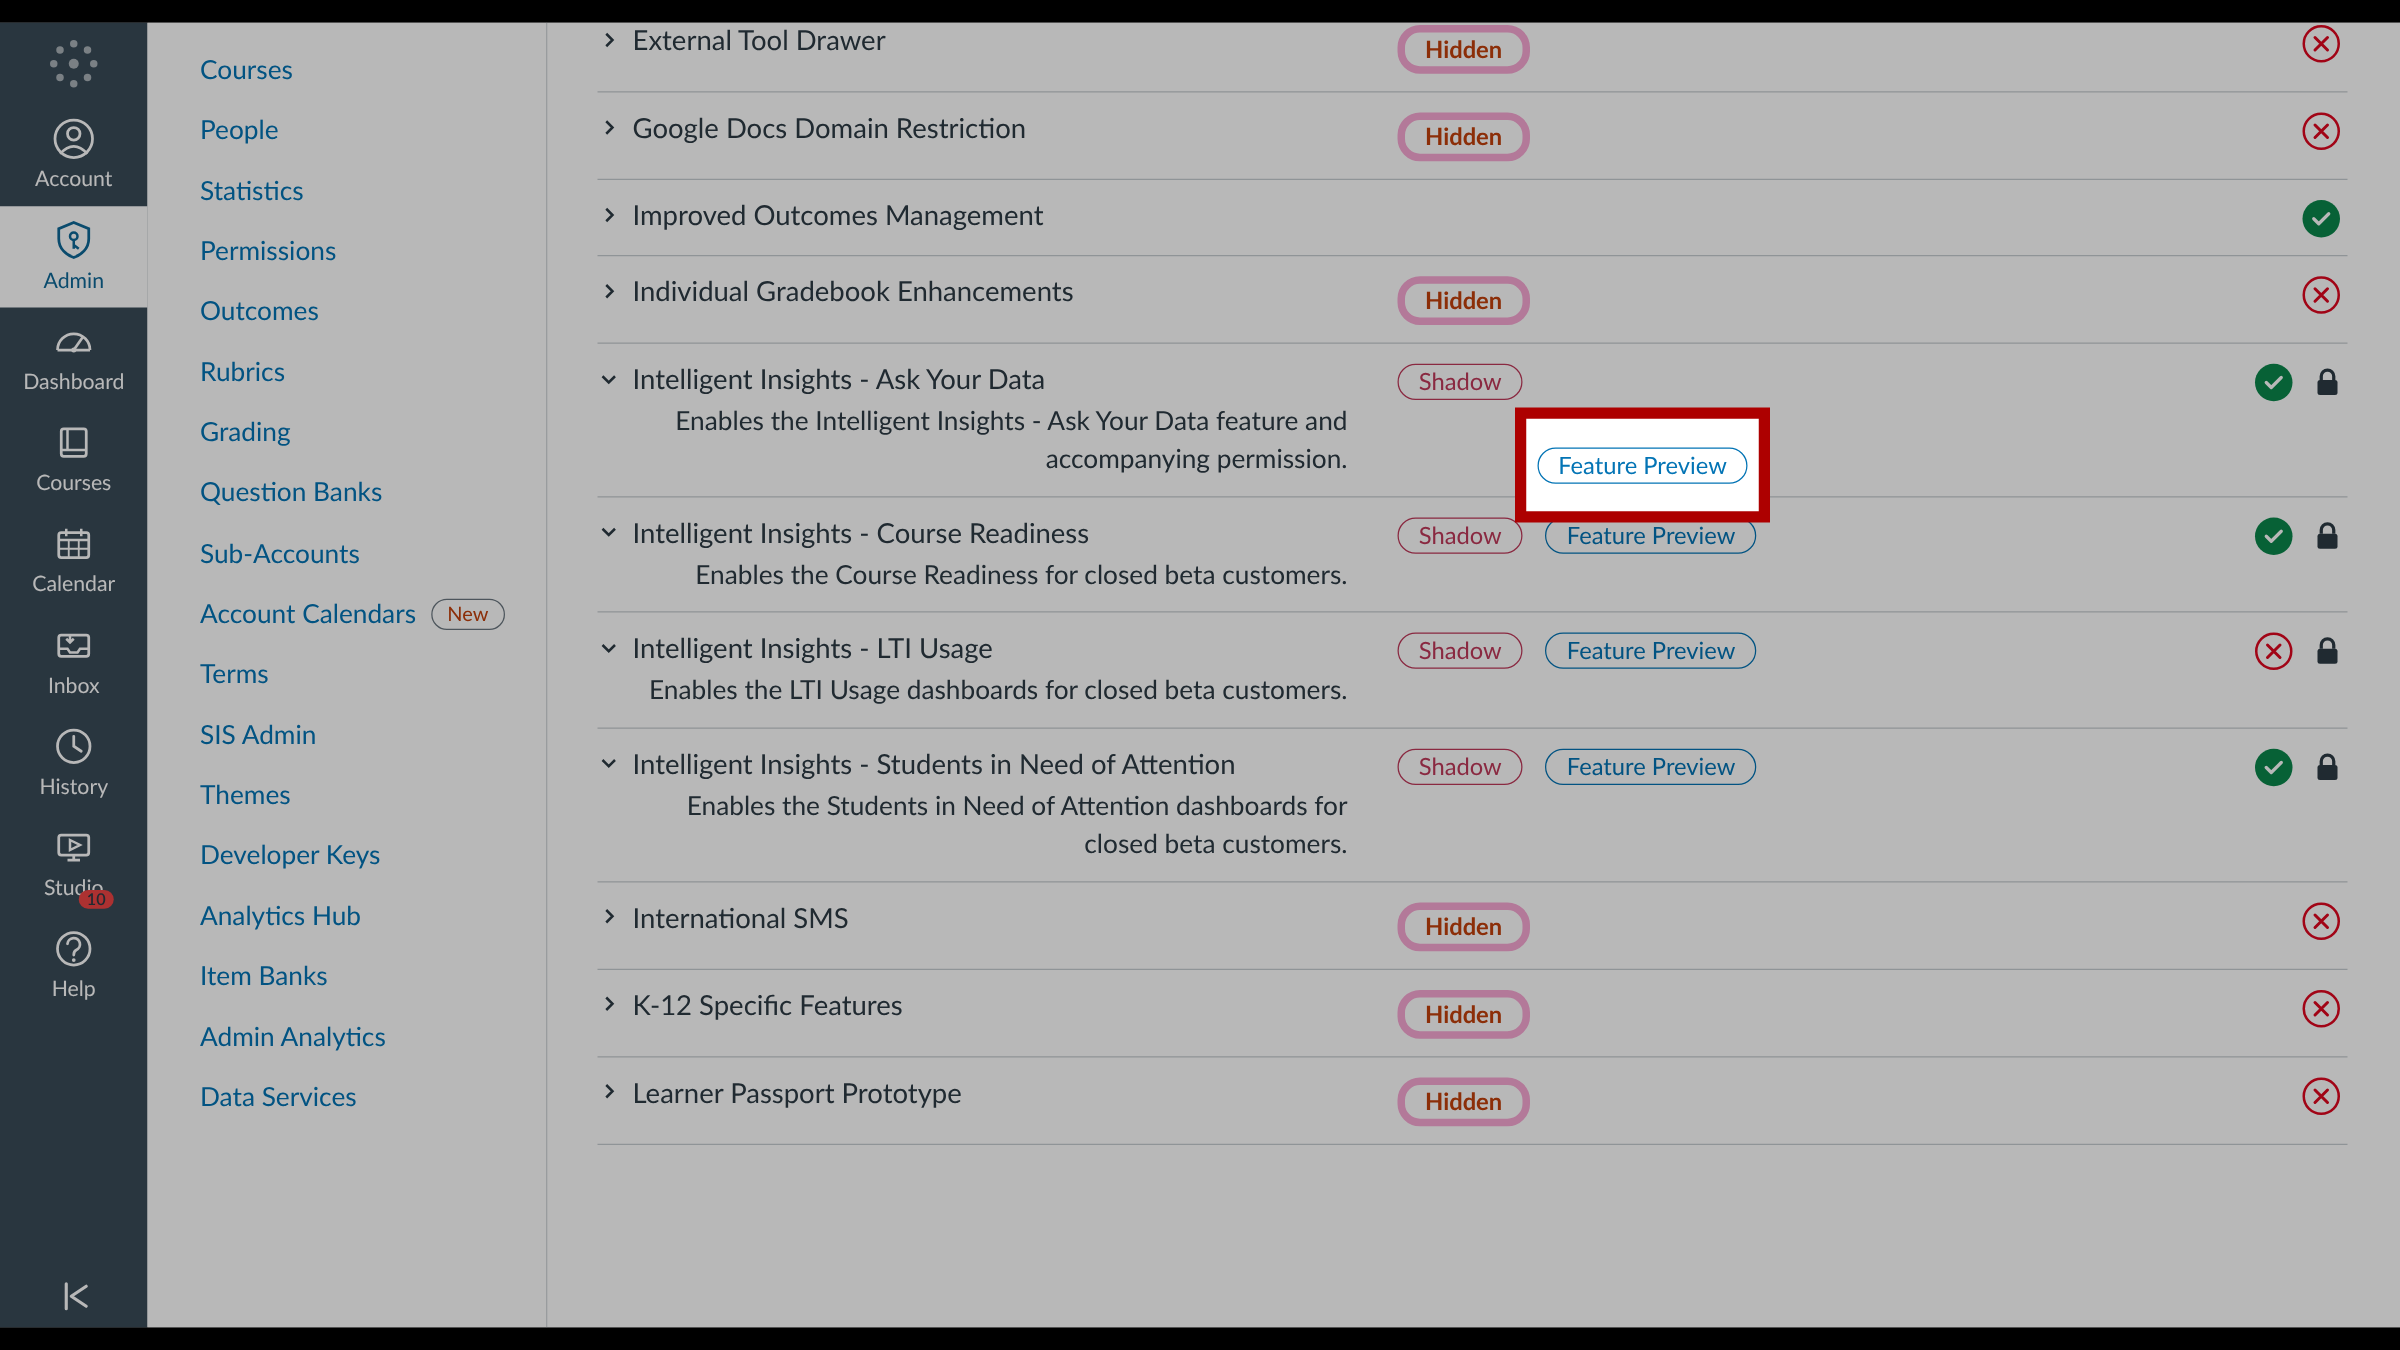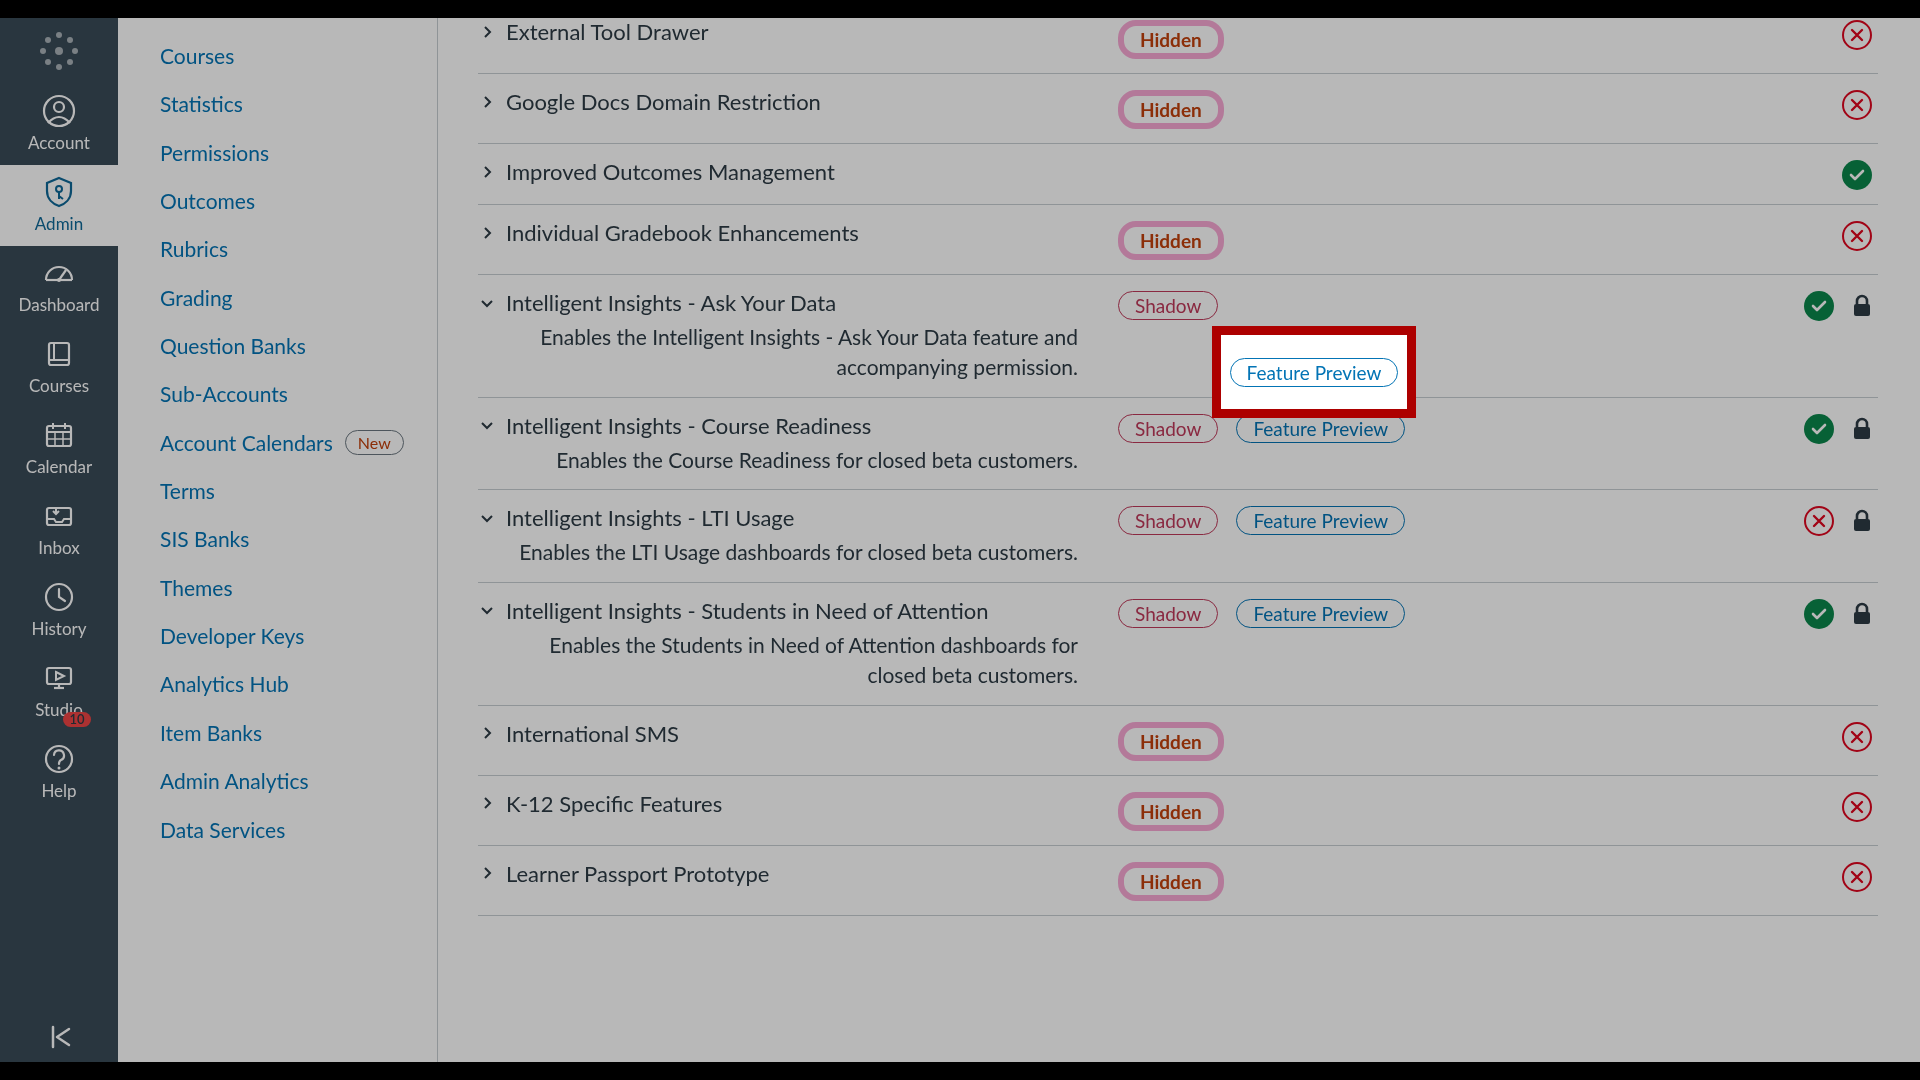--- a/index.html
+++ b/index.html
@@ -233,33 +233,34 @@
     <div class="spacer"></div>
     <div class="collapse">
       <svg width="28" height="28" viewBox="0 0 28 28">
         <path d="M8 4 v20 M24 6 L12 14 L24 22" stroke="#fff" stroke-width="2.5" fill="none" stroke-linecap="round" stroke-linejoin="round"></path>
       </svg>
     </div>
   </nav>
 
   <nav class="sub-nav" id="sub-nav">
       <a href="#">Courses</a>
+      <a href="#">People</a>
       <a href="#">Statistics</a>
       <a href="#">Permissions</a>
       <a href="#">Outcomes</a>
       <a href="#">Rubrics</a>
       <a href="#">Grading</a>
       <a href="#">Question Banks</a>
       <a href="#">Sub-Accounts</a>
       <div class="row">
         <a href="#">Account Calendars</a>
         <span class="pill-new">New</span>
       </div>
       <a href="#">Terms</a>
-      <a href="#">SIS Banks</a>
+      <a href="#">SIS Admin</a>
       <a href="#">Themes</a>
       <a href="#">Developer Keys</a>
       <a href="#">Analytics Hub</a>
       <a href="#">Item Banks</a>
       <a href="#">Admin Analytics</a>
       <a href="#">Data Services</a>
     </nav>
 
   <main class="main">
     <div class="feature-list" id="feature-list">

